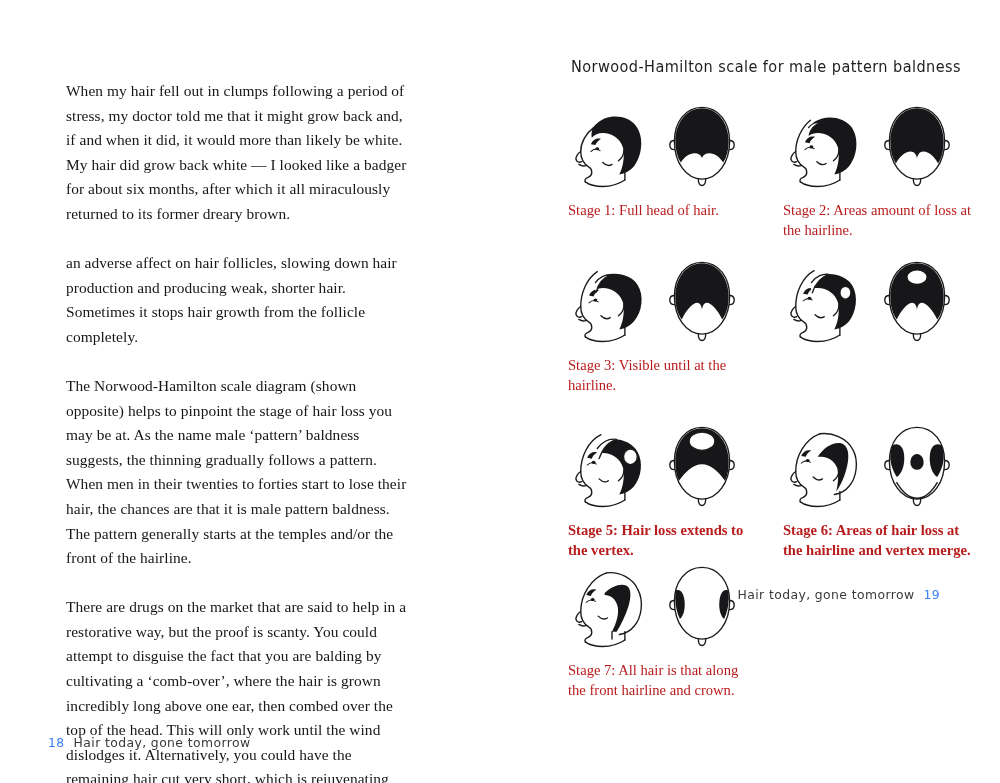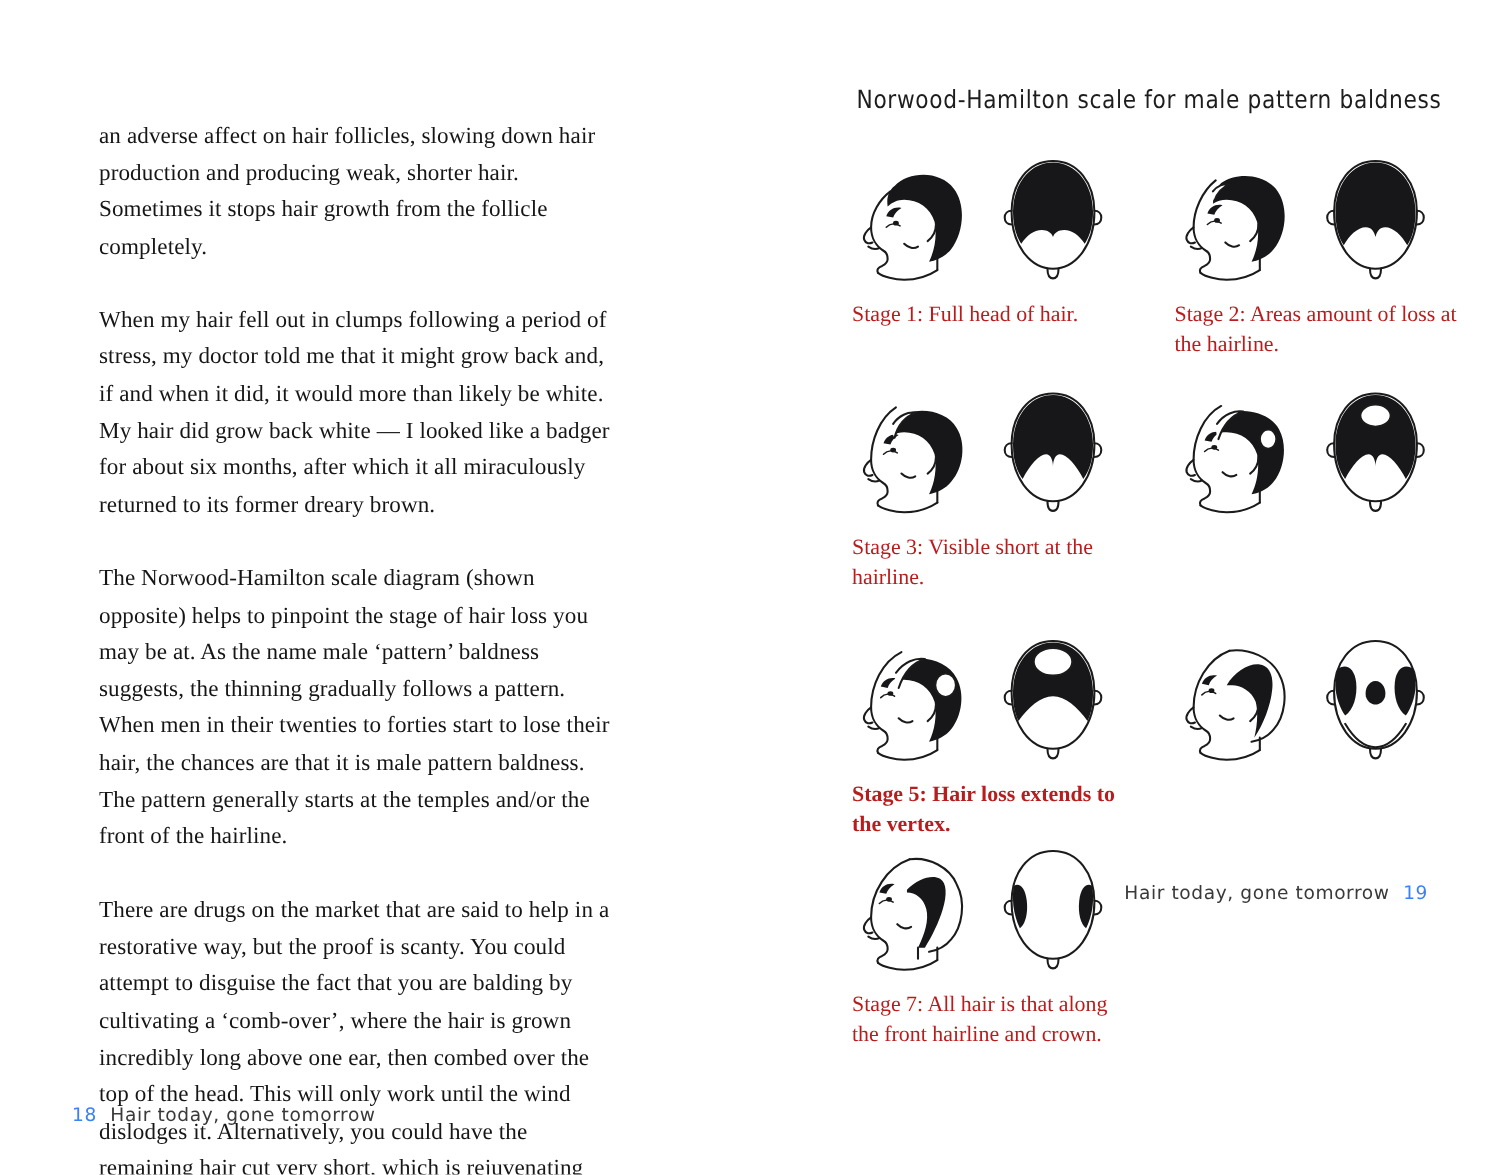--- a/index.html
+++ b/index.html
@@ -114,40 +114,40 @@
   .footer {
     position: absolute;
     bottom: 33px;
     font-family: "DejaVu Sans", "Liberation Sans", sans-serif;
     font-size: 12.4px;
     letter-spacing: .4px;
     color: #3a3a3a;
     white-space: nowrap;
   }
   .footer-left  { left: 48px; }
-  .footer-right { right: 48px; }
+  .footer-right { right: 60px; }
   .footer .folio { color: #3b82f6; }
   .footer-left .folio  { margin-right: 9px; }
   .footer-right .folio { margin-left: 9px; }
 
   
   svg .ink   { fill: none; stroke: #1b1b1b; stroke-width: 1.5; stroke-linejoin: round; stroke-linecap: round; }
   svg .thin  { fill: none; stroke: #1b1b1b; stroke-width: 1.1; stroke-linecap: round; }
   svg .hair  { fill: #17171a; stroke: none; }
   svg .skin  { fill: #ffffff; }
 </style>
 </head>
 <body>
 
 <div class="spread">
 
   <div class="page-left">
     <div class="body-column">
+      <p class="body-para">When my hair fell out in clumps following a period of stress, my doctor told me that it might grow back and, if and when it did, it would more than likely be white. My hair did grow back white — I looked like a badger for about six months, after which it all miraculously returned to its former dreary brown.</p>
       <p class="body-para">an adverse affect on hair follicles, slowing down hair production and producing weak, shorter hair. Sometimes it stops hair growth from the follicle completely.</p>
-      <p class="body-para">When my hair fell out in clumps following a period of stress, my doctor told me that it might grow back and, if and when it did, it would more than likely be white. My hair did grow back white — I looked like a badger for about six months, after which it all miraculously returned to its former dreary brown.</p>
       <p class="body-para">The Norwood-Hamilton scale diagram (shown opposite) helps to pinpoint the stage of hair loss you may be at. As the name male ‘pattern’ baldness suggests, the thinning gradually follows a pattern. When men in their twenties to forties start to lose their hair, the chances are that it is male pattern baldness. The pattern generally starts at the temples and/or the front of the hairline.</p>
       <p class="body-para">There are drugs on the market that are said to help in a restorative way, but the proof is scanty. You could attempt to disguise the fact that you are balding by cultivating a ‘comb-over’, where the hair is grown incredibly long above one ear, then combed over the top of the head. This will only work until the wind dislodges it. Alternatively, you could have the remaining hair cut very short, which is rejuvenating and cheap in terms of shampoo usage.</p>
 
     </div>
 
     <div class="footer footer-left">
       <span class="folio">18</span><span class="runhead">Hair today, gone tomorrow</span>
     </div>
   </div>
 
@@ -239,21 +239,21 @@
               <path class="ink" d="M57 66 C61 63 63 58 63 54"></path>
             </svg>
             <svg class="fig-top" viewBox="0 0 80 100">
               <path class="skin ink" d="M40 8 C58 8 70 24 70 45 C70 68 57 86 40 86 C23 86 10 68 10 45 C10 24 22 8 40 8 Z"></path>
               <path class="ink" d="M36 86 C36 90 37 93 40 93 C43 93 44 90 44 86"></path>
               <path class="ink" d="M10 44 C7 44 5 46 5 49 C5 52 7 54 10 54"></path>
               <path class="ink" d="M70 44 C73 44 75 46 75 49 C75 52 73 54 70 54"></path>
               <path class="hair" d="M40 9 C57 9 69 25 69 45 C69 55 67 63 62 70 C57 60 50 52 45 52 C42 52 40 56 40 61 C40 56 38 52 35 52 C30 52 23 60 18 70 C13 63 11 55 11 45 C11 25 23 9 40 9 Z"></path>
             </svg>
           </div>
-          <div class="stage-caption">Stage 3: Visible short at the hairline.</div>
+          <div class="stage-caption">Stage 3: Visible until at the hairline.</div>
         </div>
 
         <div class="stage-cell r2">
           <div class="stage-figs">
             <svg class="fig-profile" viewBox="0 0 100 100">
               <path class="skin" d="M34 16 C58 10 80 22 80 44 C80 62 74 74 62 80 L62 92 L38 92 L36 78 C24 74 18 62 18 48 C18 34 24 20 34 16 Z"></path>
               <path class="ink" d="M36 17 C23 24 16 41 16 56 C16 64 20 70 25 73 C27 74 28 76 28 79 C28 82 26 83 24 84 C21 85 20 87 21 89"></path>
               <path class="ink" d="M16 56 C13 58 10 62 11 65 C12 68 15 68 17 67"></path>
               <path class="ink" d="M14 70 C17 72 20 72 22 71"></path>
               <path class="ink" d="M21 89 C25 92 33 94 40 94 C50 94 58 91 64 87"></path>
@@ -338,20 +338,21 @@
               <path class="skin ink" d="M40 8 C58 8 70 24 70 45 C70 68 57 86 40 86 C23 86 10 68 10 45 C10 24 22 8 40 8 Z"></path>
               <path class="ink" d="M36 86 C36 90 37 93 40 93 C43 93 44 90 44 86"></path>
               <path class="ink" d="M10 44 C7 44 5 46 5 49 C5 52 7 54 10 54"></path>
               <path class="ink" d="M70 44 C73 44 75 46 75 49 C75 52 73 54 70 54"></path>
               <path class="hair" d="M13 28 C19 24 25 28 26 38 C27 48 24 58 18 62 C14 56 11 48 11 40 C11 35 12 31 13 28 Z"></path>
               <path class="hair" d="M67 28 C61 24 55 28 54 38 C53 48 56 58 62 62 C66 56 69 48 69 40 C69 35 68 31 67 28 Z"></path>
               <path class="hair" d="M40 37 C45 37 48 43 47 48 C46 52 43 54 40 54 C37 54 34 52 33 48 C32 43 35 37 40 37 Z"></path>
               <path class="ink" d="M18 68 C24 78 31 85 40 85 C49 85 56 78 62 68"></path>
             </svg>
           </div>
+          <div class="stage-caption">Stage 6: Areas of hair loss at the hairline and vertex merge.</div>
         </div>
       </div>
 
       <div class="stage-row">
 
         <div class="stage-cell r4">
           <div class="stage-figs">
             <svg class="fig-profile" viewBox="0 0 100 100">
               <path class="skin" d="M34 16 C58 10 80 22 80 44 C80 62 74 74 62 80 L62 92 L38 92 L36 78 C24 74 18 62 18 48 C18 34 24 20 34 16 Z"></path>
               <path class="ink" d="M44 14 C27 20 16 38 16 56 C16 64 20 70 25 73 C27 74 28 76 28 79 C28 82 26 83 24 84 C21 85 20 87 21 89"></path>

